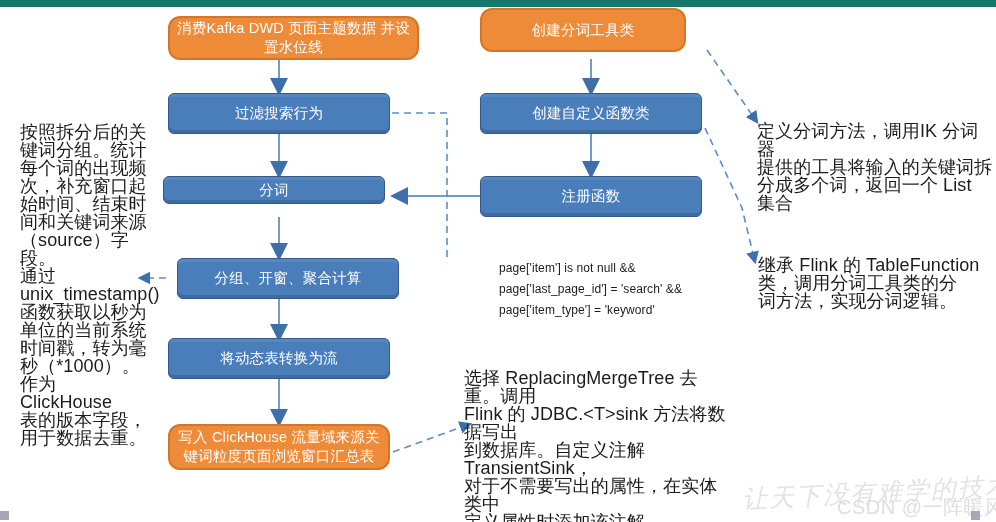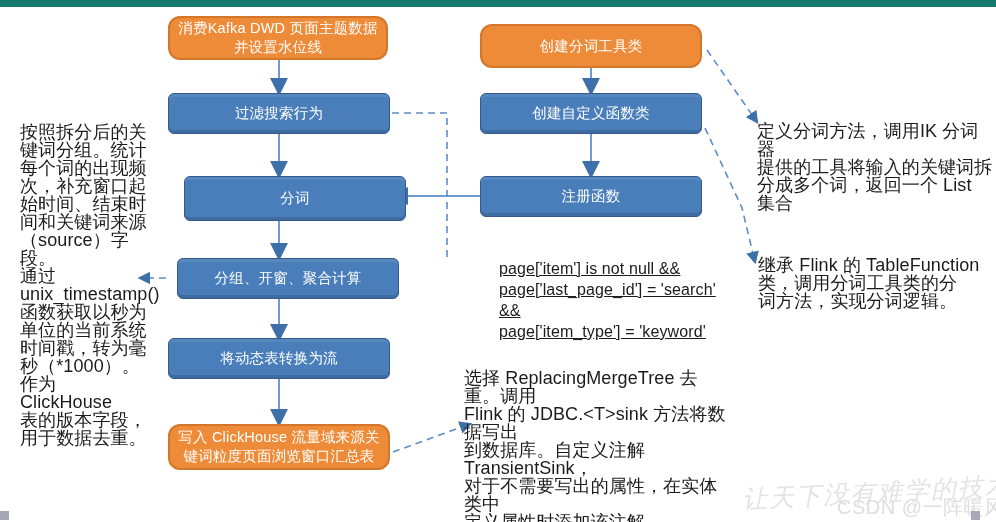--- a/index.html
+++ b/index.html
@@ -62,23 +62,22 @@
   }
   .note {
     position: absolute;
     color: #1b1b1b;
     font-size: 18px;
     line-height: 18px;
     white-space: pre-line;
     letter-spacing: 0.1px;
   }
   .note.code {
-    font-size: 16px;
+    font-size: 12px;
     line-height: 21px;
-    text-decoration: underline;
   }
   .wm-brush {
     position: absolute;
     color: #e3e3e6;
     font-size: 25px;
     font-family: "Liberation Serif", "DejaVu Serif", serif;
     font-style: italic;
     letter-spacing: 2px;
     white-space: nowrap;
     transform: rotate(-3deg);
@@ -145,47 +144,47 @@
 
     <g stroke="#5b8dc8" stroke-width="1.6" fill="none" stroke-dasharray="7,5" marker-end="url(#arrowDash)">
       <path d="M705,128 L742,208 L755,262"></path>
     </g>
 
     <g stroke="#5b8dc8" stroke-width="1.6" fill="none" stroke-dasharray="7,5" marker-end="url(#arrowDash)">
       <line x1="393" y1="452" x2="470" y2="424"></line>
     </g>
   </svg>
 
-  <div class="node orange" style="left:168px; top:16px; width:220px; height:44px;">
+  <div class="node orange" style="left:168px; top:16px; width:251px; height:44px;">
     <span>消费Kafka DWD 页面主题数据
 并设置水位线</span>
   </div>
 
   <div class="node blue" style="left:168px; top:93px; width:222px; height:41px;">
     <span>过滤搜索行为</span>
   </div>
 
-  <div class="node blue" style="left:184px; top:176px; width:222px; height:45px;text-align:right;">
+  <div class="node blue" style="left:163px; top:176px; width:222px; height:28px;text-align:right;">
     <span>分词</span>
   </div>
 
   <div class="node blue" style="left:168px; top:258px; width:222px; height:41px;margin-left:9px;">
     <span>分组、开窗、聚合计算</span>
   </div>
 
   <div class="node blue" style="left:168px; top:338px; width:222px; height:41px;">
     <span>将动态表转换为流</span>
   </div>
 
   <div class="node orange" style="left:168px; top:424px; width:222px; height:46px;">
     <span>写入 ClickHouse 流量域来源关
 键词粒度页面浏览窗口汇总表</span>
   </div>
 
-  <div class="node orange" style="left:480px; top:24px; width:222px; height:44px;">
+  <div class="node orange" style="left:480px; top:8px; width:206px; height:44px;">
     <span>创建分词工具类</span>
   </div>
 
   <div class="node blue" style="left:480px; top:93px; width:222px; height:41px;">
     <span>创建自定义函数类</span>
   </div>
 
   <div class="node blue" style="left:480px; top:176px; width:222px; height:41px;">
     <span>注册函数</span>
   </div>

